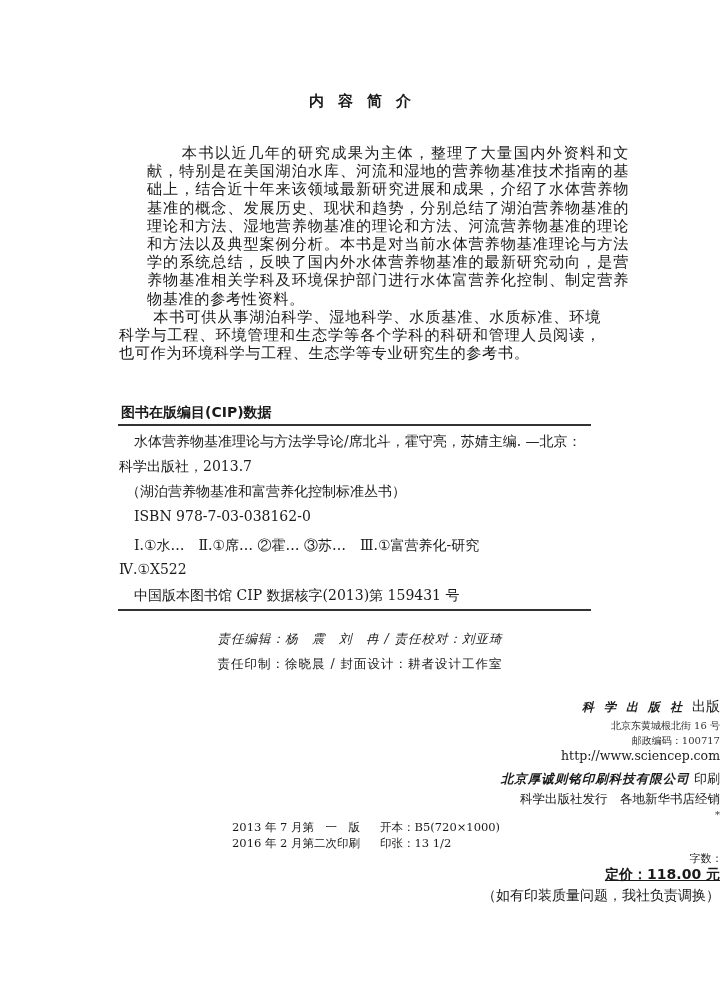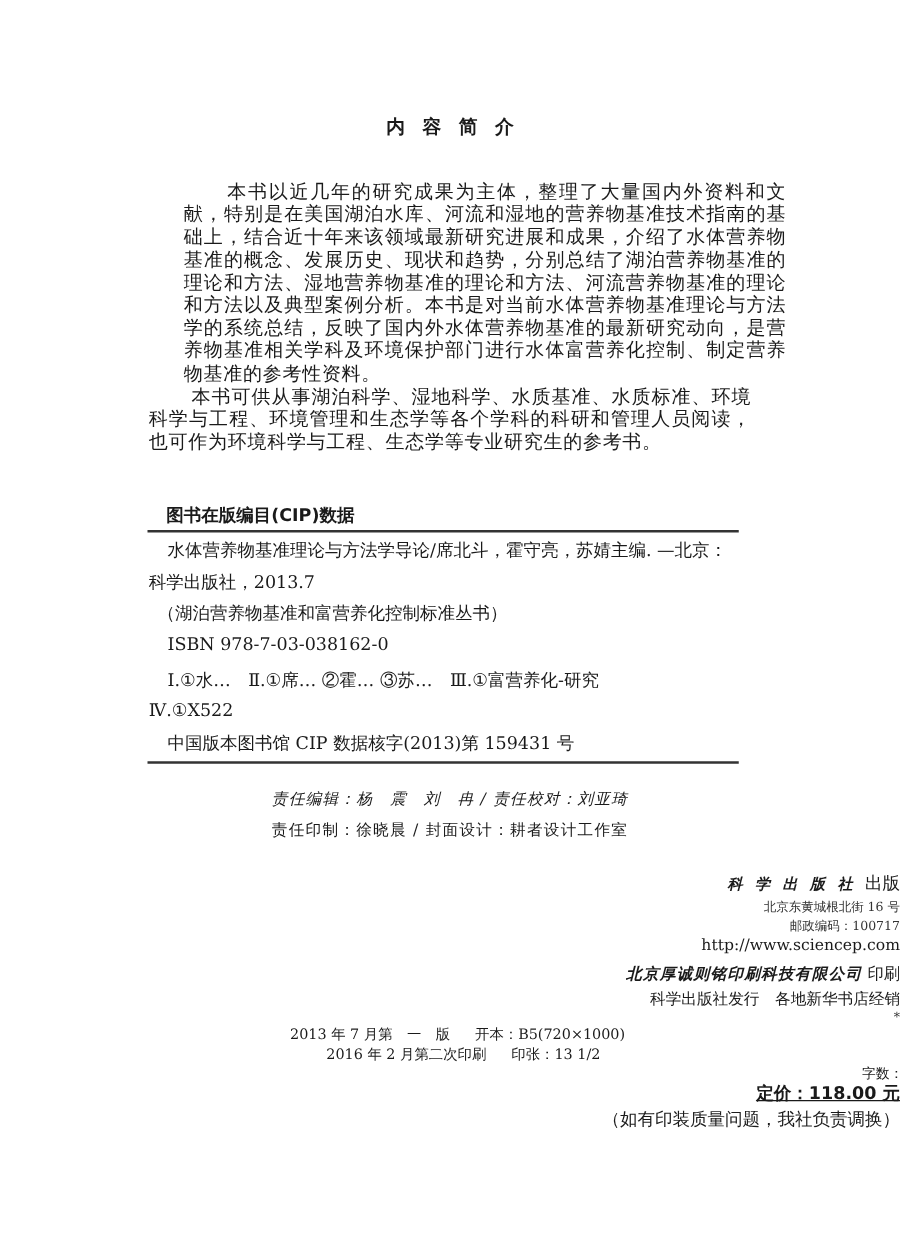--- a/index.html
+++ b/index.html
@@ -14,21 +14,21 @@
     font-family: "DejaVu Sans", sans-serif; font-weight: bold;
     font-size: 15px; letter-spacing: 14px; padding-left: 14px; box-sizing: border-box;
   }
   .para {
     left: 119px; width: 482px; font-size: 15.2px; line-height: 18.2px;
     text-align: justify; letter-spacing: 0.6px;
   }
   .para .indent { display: inline-block; width: 34px; }
   .cip-title {
     left: 121px; top: 404px; font-family: "DejaVu Sans", sans-serif;
-    font-weight: bold; font-size: 14px; margin-left: 12px;
+    font-weight: bold; font-size: 14px;
   }
   .rule { left: 118px; width: 473px; height: 2px; background: #333; }
   .cip-line { font-size: 14px; line-height: 14px; white-space: nowrap; }
   .staff { left: 0; width: 720px; text-align: center; font-size: 12.5px; letter-spacing: 1px; white-space: nowrap; }
   .center { left: 0; width: 720px; text-align: right; white-space: nowrap; }
   .pub-name { font-family: "DejaVu Serif", serif; font-weight: bold; font-style: italic; letter-spacing: 10px; font-size: 12px; }
   .printer-name { font-weight: bold; font-style: italic; font-size: 12.5px; letter-spacing: 1px; }
   .small { font-size: 10px; color: #333; }
   .info-row { left: 232px; font-size: 11.5px; white-space: nowrap; }
   .info-row span.col2 { position: absolute; left: 148px; }
@@ -61,17 +61,17 @@
 <div class="abs center" style="top:698px; font-size:14px;"><span class="pub-name">科学出版社</span><span>出版</span></div>
 <div class="abs center small" style="top:719px;">北京东黄城根北街 16 号</div>
 <div class="abs center small" style="top:734px;">邮政编码：100717</div>
 <div class="abs center" style="top:748px; font-size:12.5px;">http://www.sciencep.com</div>
 
 <div class="abs center" style="top:770px; font-size:13px;"><span class="printer-name">北京厚诚则铭印刷科技有限公司</span> <span>印刷</span></div>
 <div class="abs center" style="top:791px; font-size:12.5px;">科学出版社发行　各地新华书店经销</div>
 <div class="abs center small" style="top:809px;">*</div>
 
 <div class="abs info-row" style="top:820px;"><span>2013 年 7 月第　一　版</span><span class="col2">开本：B5(720×1000)</span></div>
-<div class="abs info-row" style="top:836px;margin-left:29px;"><span>2016 年 2 月第二次印刷</span><span class="col2">印张：13 1/2</span></div>
+<div class="abs info-row" style="top:836px;"><span>2016 年 2 月第二次印刷</span><span class="col2">印张：13 1/2</span></div>
 <div class="abs center" style="top:851px; font-size:11px;margin-left:48px;">字数：270 000</div>
 
 <div class="abs center price" style="top:866px;">定价：118.00 元</div>
 <div class="abs center" style="top:887px; font-size:14px;">（如有印装质量问题，我社负责调换）</div>
 
 </body></html>

